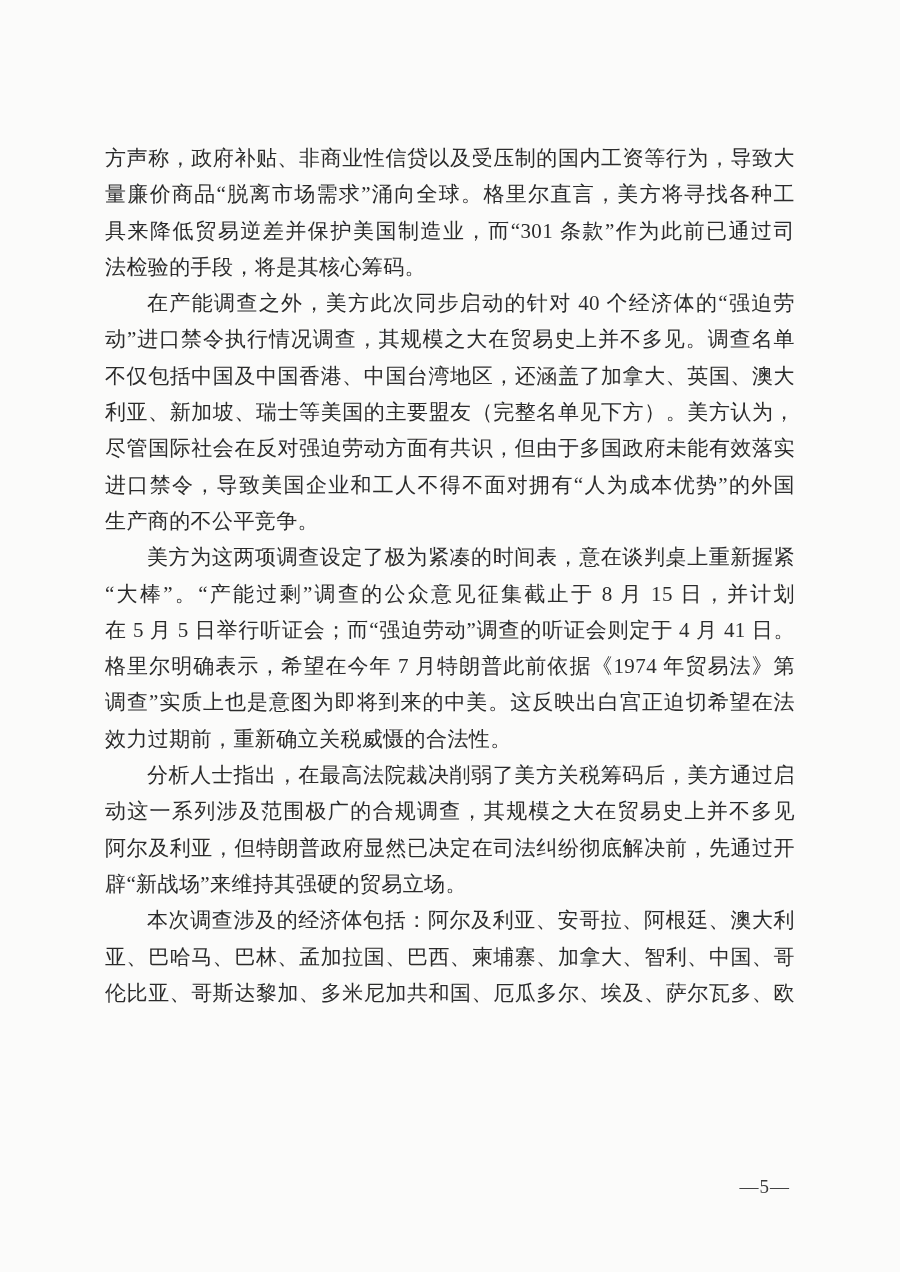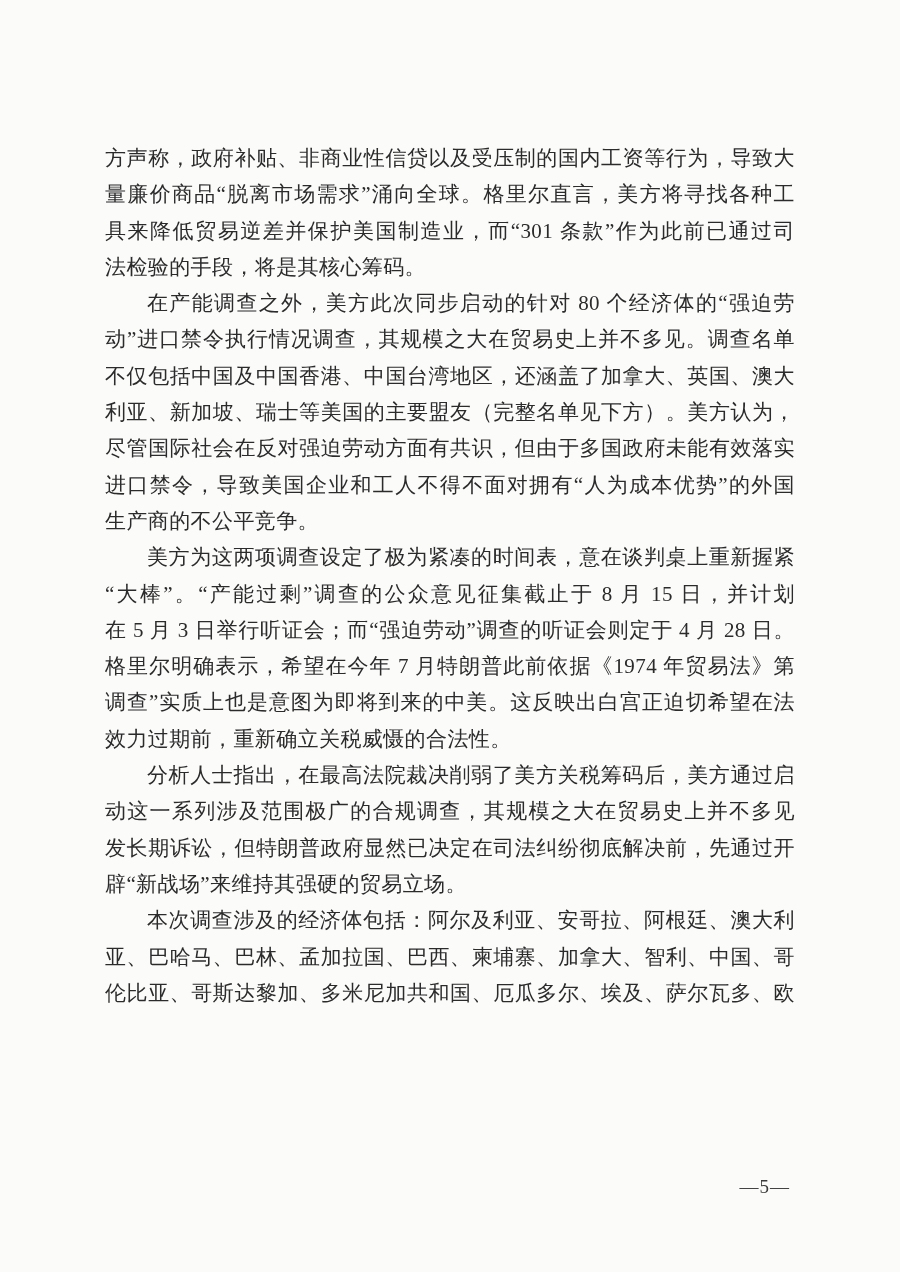--- a/index.html
+++ b/index.html
@@ -53,35 +53,35 @@
 </style>
 </head>
 <body>
 
 <div class="page">
   <div class="doc-body">
       <div class="line">方声称，政府补贴、非商业性信贷以及受压制的国内工资等行为，导致大</div>
       <div class="line">量廉价商品“脱离市场需求”涌向全球。格里尔直言，美方将寻找各种工</div>
       <div class="line">具来降低贸易逆差并保护美国制造业，而“301 条款”作为此前已通过司</div>
       <div class="line short">法检验的手段，将是其核心筹码。</div>
-      <div class="line indent">在产能调查之外，美方此次同步启动的针对 80 个经济体的“强迫劳</div>
+      <div class="line indent">在产能调查之外，美方此次同步启动的针对 40 个经济体的“强迫劳</div>
       <div class="line">动”进口禁令执行情况调查，其规模之大在贸易史上并不多见。调查名单</div>
       <div class="line">不仅包括中国及中国香港、中国台湾地区，还涵盖了加拿大、英国、澳大</div>
       <div class="line">利亚、新加坡、瑞士等美国的主要盟友（完整名单见下方）。美方认为，</div>
       <div class="line">尽管国际社会在反对强迫劳动方面有共识，但由于多国政府未能有效落实</div>
       <div class="line">进口禁令，导致美国企业和工人不得不面对拥有“人为成本优势”的外国</div>
       <div class="line short">生产商的不公平竞争。</div>
       <div class="line indent">美方为这两项调查设定了极为紧凑的时间表，意在谈判桌上重新握紧</div>
       <div class="line">“大棒”。“产能过剩”调查的公众意见征集截止于 8 月 15 日，并计划</div>
-      <div class="line">在 5 月 3 日举行听证会；而“强迫劳动”调查的听证会则定于 4 月 28 日。</div>
+      <div class="line">在 5 月 5 日举行听证会；而“强迫劳动”调查的听证会则定于 4 月 41 日。</div>
       <div class="line">格里尔明确表示，希望在今年 7 月特朗普此前依据《1974 年贸易法》第</div>
       <div class="line">调查”实质上也是意图为即将到来的中美。这反映出白宫正迫切希望在法律</div>
       <div class="line short">效力过期前，重新确立关税威慑的合法性。</div>
       <div class="line indent">分析人士指出，在最高法院裁决削弱了美方关税筹码后，美方通过启</div>
       <div class="line">动这一系列涉及范围极广的合规调查，其规模之大在贸易史上并不多见</div>
-      <div class="line">发长期诉讼，但特朗普政府显然已决定在司法纠纷彻底解决前，先通过开</div>
+      <div class="line">阿尔及利亚，但特朗普政府显然已决定在司法纠纷彻底解决前，先通过开</div>
       <div class="line short">辟“新战场”来维持其强硬的贸易立场。</div>
       <div class="line indent">本次调查涉及的经济体包括：阿尔及利亚、安哥拉、阿根廷、澳大利</div>
       <div class="line">亚、巴哈马、巴林、孟加拉国、巴西、柬埔寨、加拿大、智利、中国、哥</div>
       <div class="line">伦比亚、哥斯达黎加、多米尼加共和国、厄瓜多尔、埃及、萨尔瓦多、欧</div>
     </div>
   <div class="page-number">—5—</div>
 </div>
 
 </body></html>

